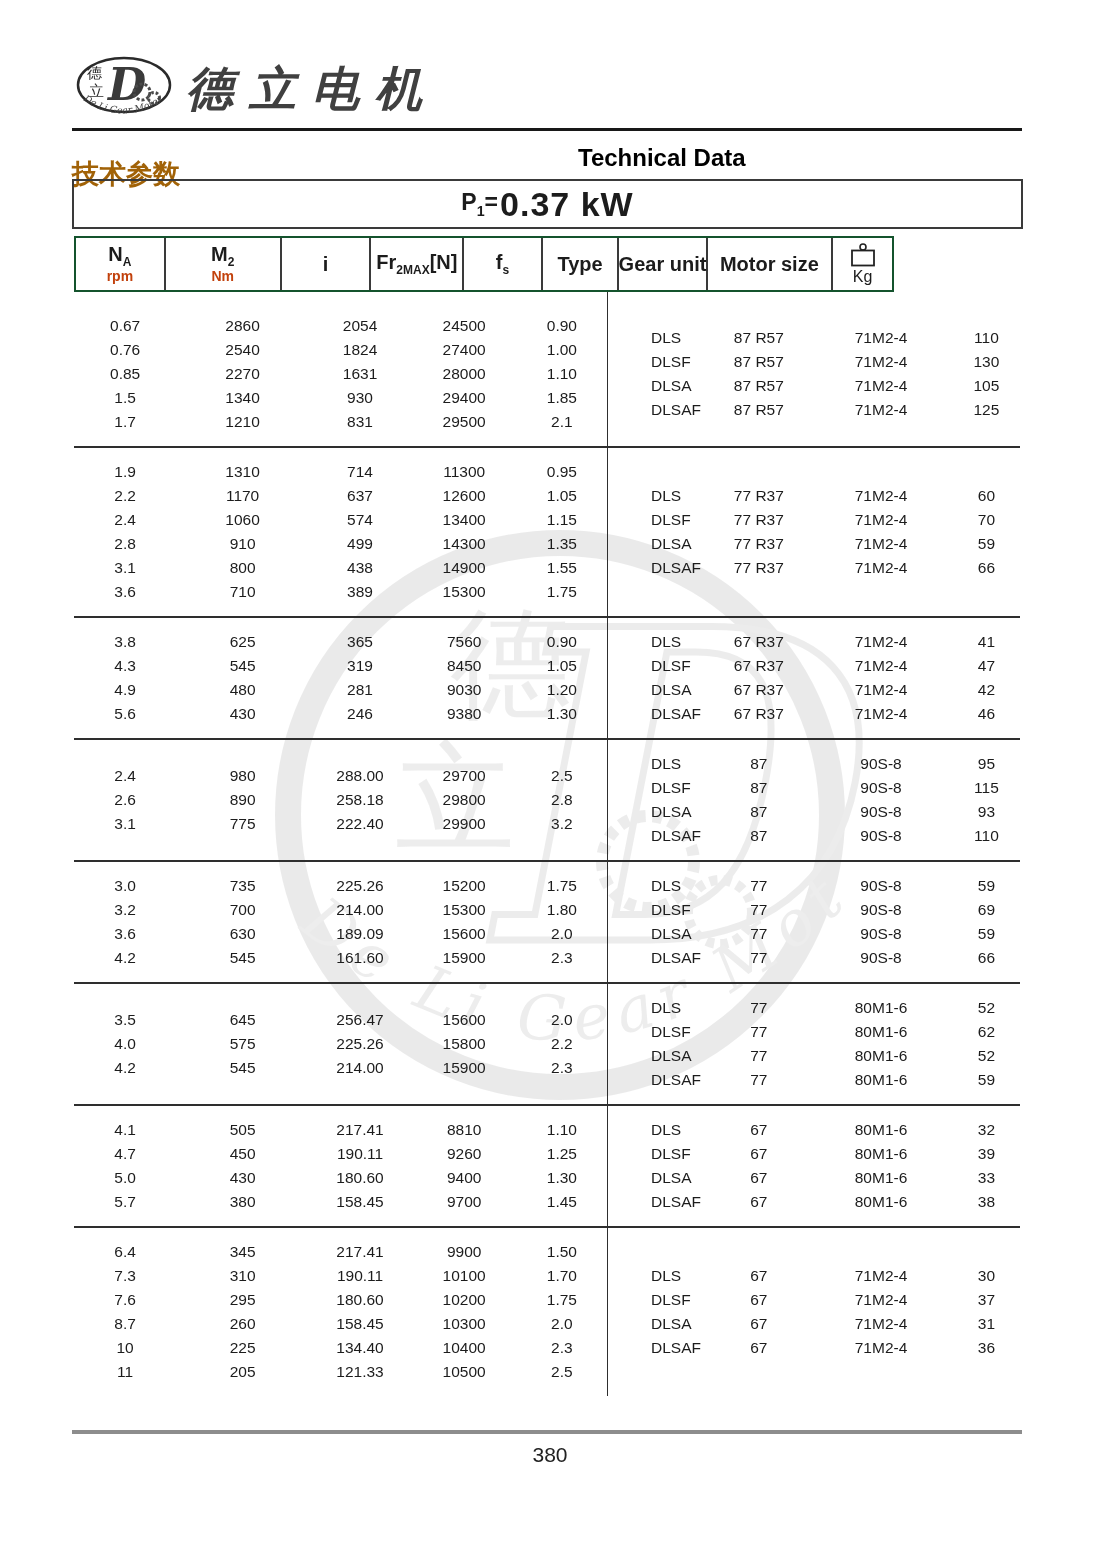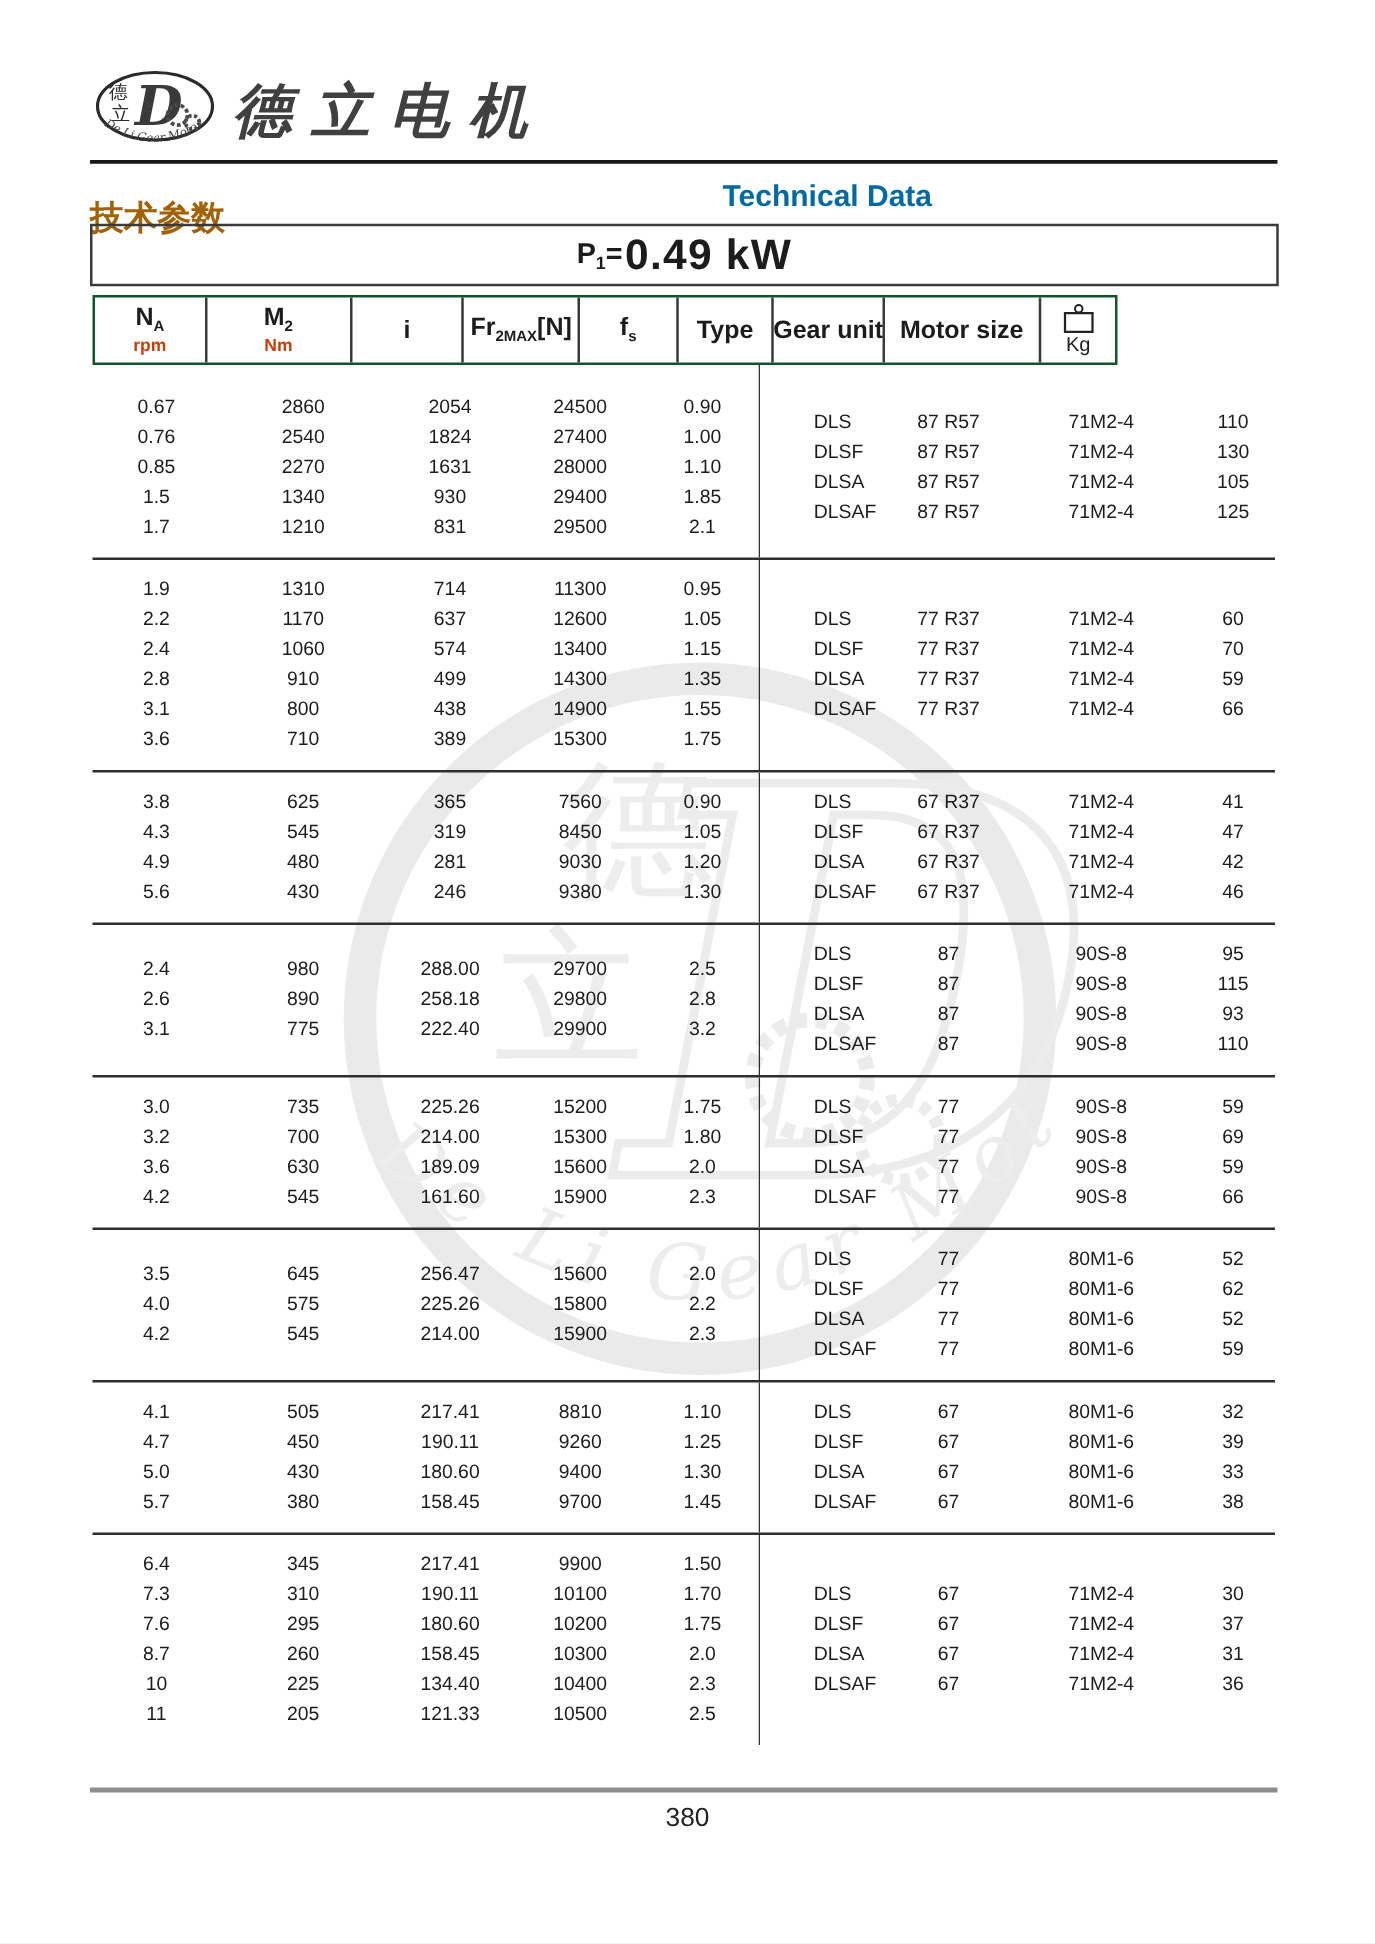--- a/index.html
+++ b/index.html
@@ -9,21 +9,21 @@
     margin:0 auto;
   }
   
   .logo-svg{position:absolute;left:74px;top:54px;}
   .company-name{
     position:absolute;left:186px;top:58px;font-size:47px;font-weight:bold;font-style:italic;
     font-family:"DejaVu Serif",serif;letter-spacing:16px;color:#404040;white-space:nowrap;
   }
   .brand-rule{position:absolute;left:72px;top:128px;width:950px;height:3px;background:#181818;}
   .section-cn{position:absolute;left:72px;top:156px;font-size:27px;font-weight:bold;color:#a16207;}
-  .section-en{position:absolute;left:578px;top:144px;font-size:24px;font-weight:bold;color:#0369a1;}
+  .section-en{position:absolute;left:578px;top:144px;font-size:24px;font-weight:bold;color:#000000;}
   
   .power-box{
     position:absolute;left:72px;top:179px;width:947px;height:46px;border:2px solid #3a3a3a;
     display:flex;align-items:center;justify-content:center;background:transparent;
   }
   .p-pre{font-size:23px;font-weight:bold;}
   .p-pre sub{font-size:0.62em;}
   .p-val{font-size:34px;font-weight:bold;letter-spacing:1px;margin-left:2px;}
   
   .thead{
@@ -97,21 +97,21 @@
   </svg>
 
   <div class="company-name">德立电机</div>
   <div class="brand-rule"></div>
 
   <div class="section-cn">技术参数</div>
   <div class="section-en">Technical Data</div>
 
   <div class="power-box">
     <span class="p-pre"><span>P</span><sub>1</sub><span>=</span></span>
-      <span class="p-val">0.49 kW</span>
+      <span class="p-val">0.37 kW</span>
   </div>
 
   <div class="thead">
     <div class="th c0">
       <div class="th-main"><span>N</span><sub>A</sub></div>
       <div class="th-unit">rpm</div>
     </div>
     <div class="th c1">
       <div class="th-main"><span>M</span><sub>2</sub></div>
       <div class="th-unit">Nm</div>

